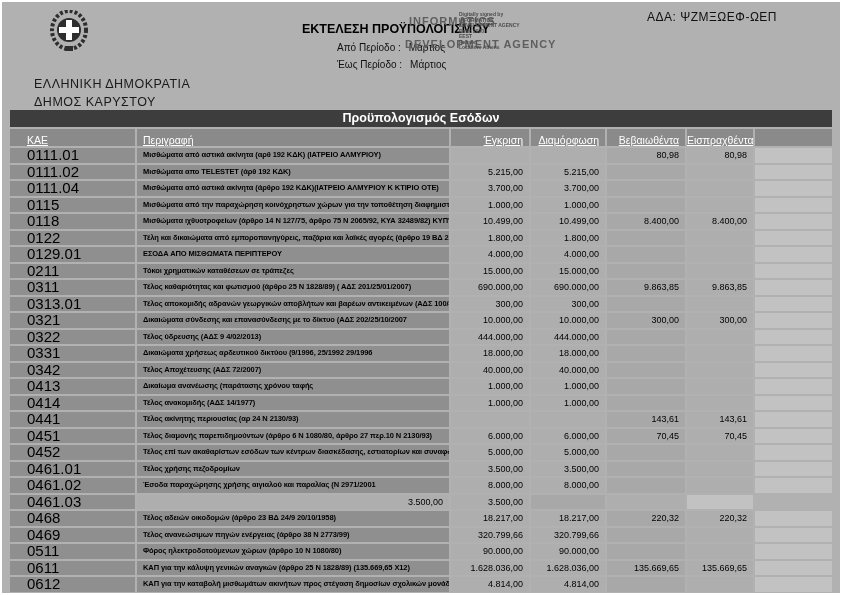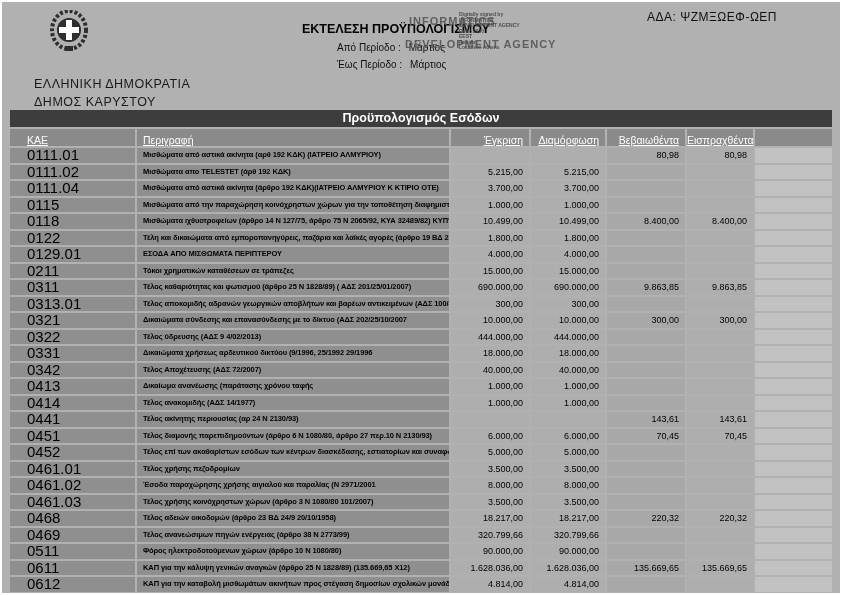--- a/index.html
+++ b/index.html
@@ -305,21 +305,20 @@
     <div class="c desc">Έσοδα παραχώρησης χρήσης αιγιαλού και παραλίας (Ν 2971/2001</div>
     <div class="c num egk">8.000,00</div>
     <div class="c num diam">8.000,00</div>
     <div class="c num veb"></div>
     <div class="c num eisp"></div>
     <div class="c trail"></div>
   </div>
 
   <div class="grid-row row">
     <div class="c kae">0461.03</div>
-    <div class="c desc">Τέλος χρήσης κοινόχρηστων χώρων (άρθρο 3 Ν 1080/80 101/2007)</div>
     <div class="c num egk">3.500,00</div>
     <div class="c num diam">3.500,00</div>
     <div class="c num veb"></div>
     <div class="c num eisp"></div>
     <div class="c trail"></div>
   </div>
 
   <div class="grid-row row">
     <div class="c kae">0468</div>
     <div class="c desc">Τέλος αδειών οικοδομών (άρθρο 23 ΒΔ 24/9 20/10/1958)</div>

